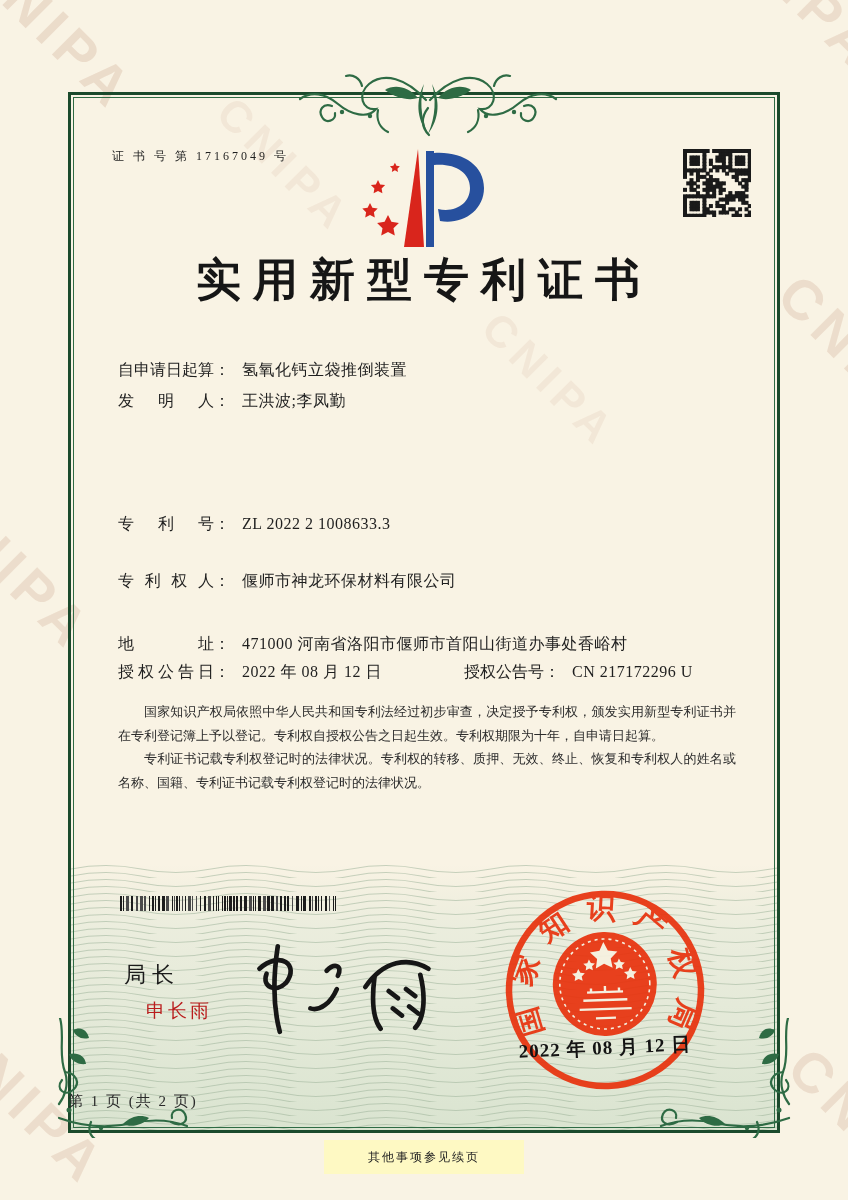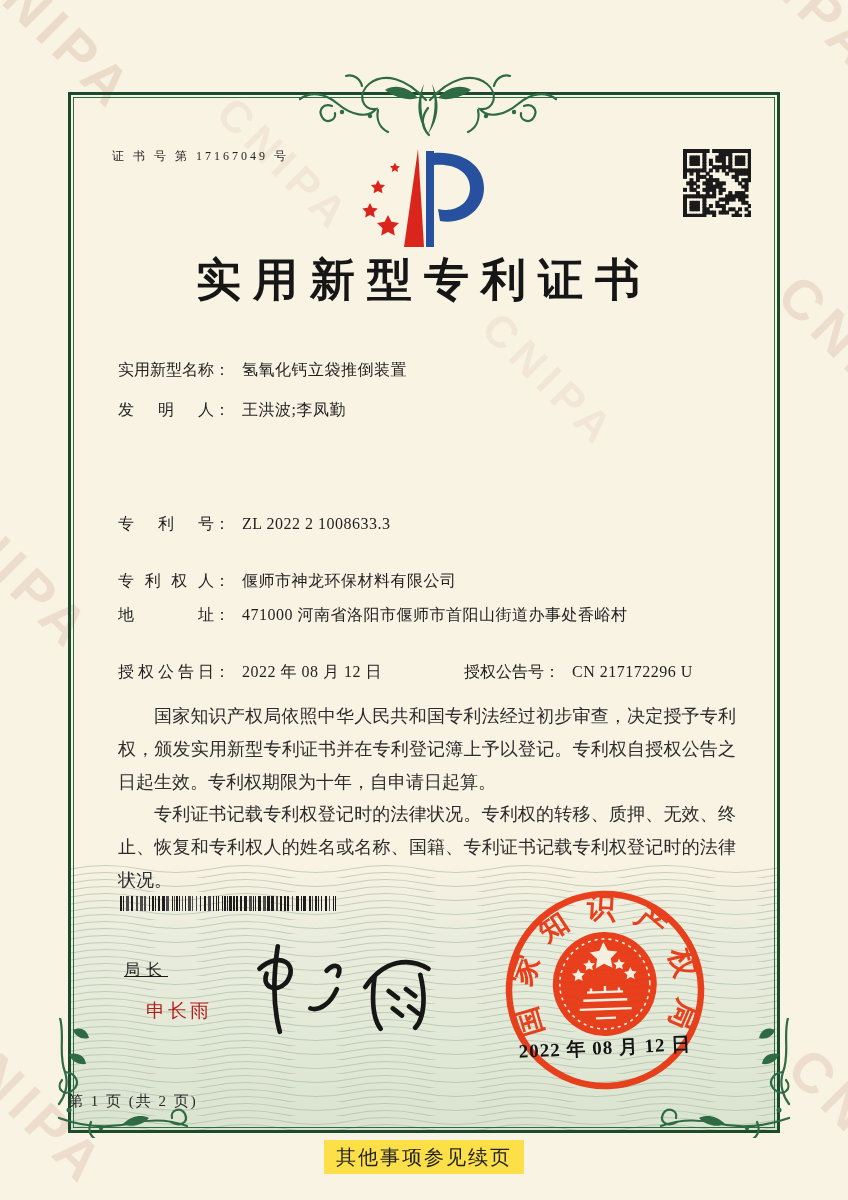--- a/index.html
+++ b/index.html
@@ -29,38 +29,38 @@
     font-size:45px; font-weight:bold; letter-spacing:12px; color:#161616;}
   
   .field-row{position:absolute; left:118px; font-size:16px; white-space:nowrap;}
   .flabel{display:inline-block; width:96px; text-align:justify; text-align-last:justify;
     vertical-align:bottom;}
   .fcolon{display:inline-block;}
   .fvalue{margin-left:12px; letter-spacing:0.5px;}
   .grant-pair2{margin-left:78px;margin-top:20px;}
   
   .body-text{position:absolute; left:118px; top:700px; width:618px;
-    font-size:18px; line-height:1.82; color:#2c2c2c; text-align:justify;}
+    font-size:13px; line-height:1.82; color:#2c2c2c; text-align:justify;}
   .body-text p{margin:0; text-indent:2em;}
   
   .waves{position:absolute; left:71px; top:864px;}
   .barcode{position:absolute; left:120px; top:896px;}
-  .sig-title{position:absolute; left:124px; top:960px; font-size:16px;
-    font-family:"Liberation Sans","DejaVu Sans",sans-serif; letter-spacing:6px; color:#1b1b1b;text-decoration:underline;}
+  .sig-title{position:absolute; left:124px; top:960px; font-size:22px;
+    font-family:"Liberation Sans","DejaVu Sans",sans-serif; letter-spacing:6px; color:#1b1b1b;}
   .sig-name{position:absolute; left:122px; top:998px; font-size:19px;
     font-family:"Liberation Sans","DejaVu Sans",sans-serif; letter-spacing:3px; color:#b91c1c;margin-left:24px;}
   .sig-script{position:absolute; left:242px; top:930px;}
   .seal{position:absolute; left:495px; top:880px; transform:rotate(-2deg);}
   .seal-date{position:absolute; left:505px; top:1035px; width:200px; text-align:center;
     font-size:19px; font-weight:bold; color:#141414; transform:rotate(-2.5deg); letter-spacing:1px;}
   .page-info{position:absolute; left:68px; top:1092px; width:712px; text-align:left;
     font-size:15px; letter-spacing:2px; color:#2a2a2a;}
   .footer-note{position:absolute; left:324px; top:1140px; width:200px; height:34px;
-    background:#fde047; display:flex; align-items:center; justify-content:center;
-    font-size:20px; letter-spacing:2px; color:#222;}
+    background:#fef9c3; display:flex; align-items:center; justify-content:center;
+    font-size:12px; letter-spacing:2px; color:#222;}
 </style>
 </head>
 <body>
 
 <div class="page">
 
   <div class="wm" style="left:-50px; top:-5px; font-size:56px; opacity:.65;">CNIPA</div>
   <div class="wm" style="left:695px; top:-45px; font-size:56px; opacity:.6;">CNIPA</div>
   <div class="wm" style="left:200px; top:140px; font-size:44px; opacity:.32;">CNIPA</div>
   <div class="wm" style="left:465px; top:355px; font-size:44px; opacity:.32;">CNIPA</div>
@@ -390,32 +390,32 @@
       <rect x="48.57" y="64.76" width="4" height="4" fill="#1a1a1a"></rect>
       <rect x="51.81" y="64.76" width="4" height="4" fill="#1a1a1a"></rect>
       <rect x="55.05" y="64.76" width="4" height="4" fill="#1a1a1a"></rect>
       <rect x="61.52" y="64.76" width="4" height="4" fill="#1a1a1a"></rect>
       <rect x="64.76" y="64.76" width="4" height="4" fill="#1a1a1a"></rect>
     </svg>
 
   <div class="title">实用新型专利证书</div>
 
   <div class="field-row" style="top:360px;">
-    <span class="flabel">实用新型名称</span><span class="fcolon">：</span><span class="fvalue">氢氧化钙立袋推倒装置</span>
-  </div>
-  <div class="field-row" style="top:400px;font-family:Liberation Serif, serif;">
+    <span class="flabel">自申请日起算</span><span class="fcolon">：</span><span class="fvalue">氢氧化钙立袋推倒装置</span>
+  </div>
+  <div class="field-row" style="top:391px;font-family:Liberation Serif, serif;">
     <span class="flabel">发明人</span><span class="fcolon">：</span><span class="fvalue">王洪波;李凤勤</span>
   </div>
   <div class="field-row" style="top:466px;margin-top:48px;">
     <span class="flabel">专利号</span><span class="fcolon">：</span><span class="fvalue">ZL 2022 2 1008633.3</span>
   </div>
   <div class="field-row" style="top:571px;">
     <span class="flabel">专利权人</span><span class="fcolon">：</span><span class="fvalue">偃师市神龙环保材料有限公司</span>
   </div>
-  <div class="field-row" style="top:605px;">
+  <div class="field-row" style="top:634px;">
     <span class="flabel">地址</span><span class="fcolon">：</span><span class="fvalue">471000 河南省洛阳市偃师市首阳山街道办事处香峪村</span>
   </div>
   <div class="field-row" style="top:662px;">
     <span>
       <span class="flabel">授权公告日</span><span class="fcolon">：</span><span class="fvalue">2022 年 08 月 12 日</span>
     </span>
     <span class="grant-pair2">
       <span>授权公告号</span><span class="fcolon">：</span><span class="fvalue">CN 217172296 U</span>
     </span>
   </div>

